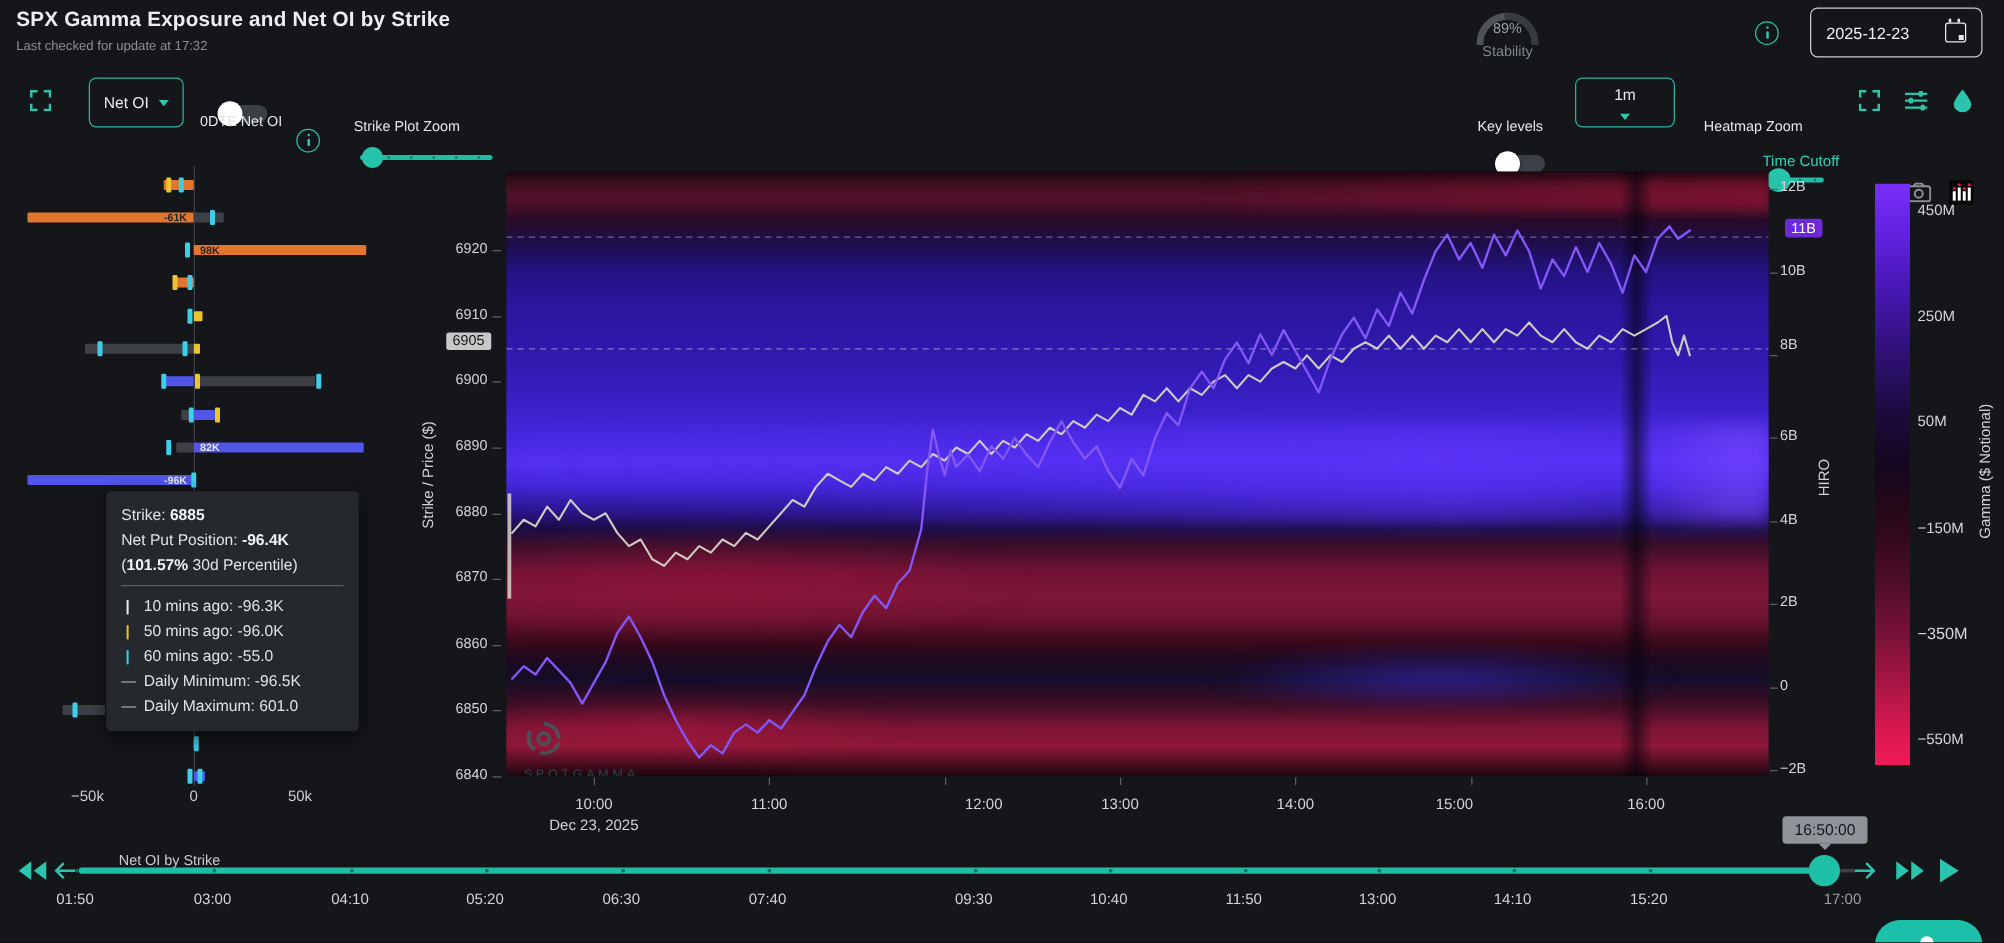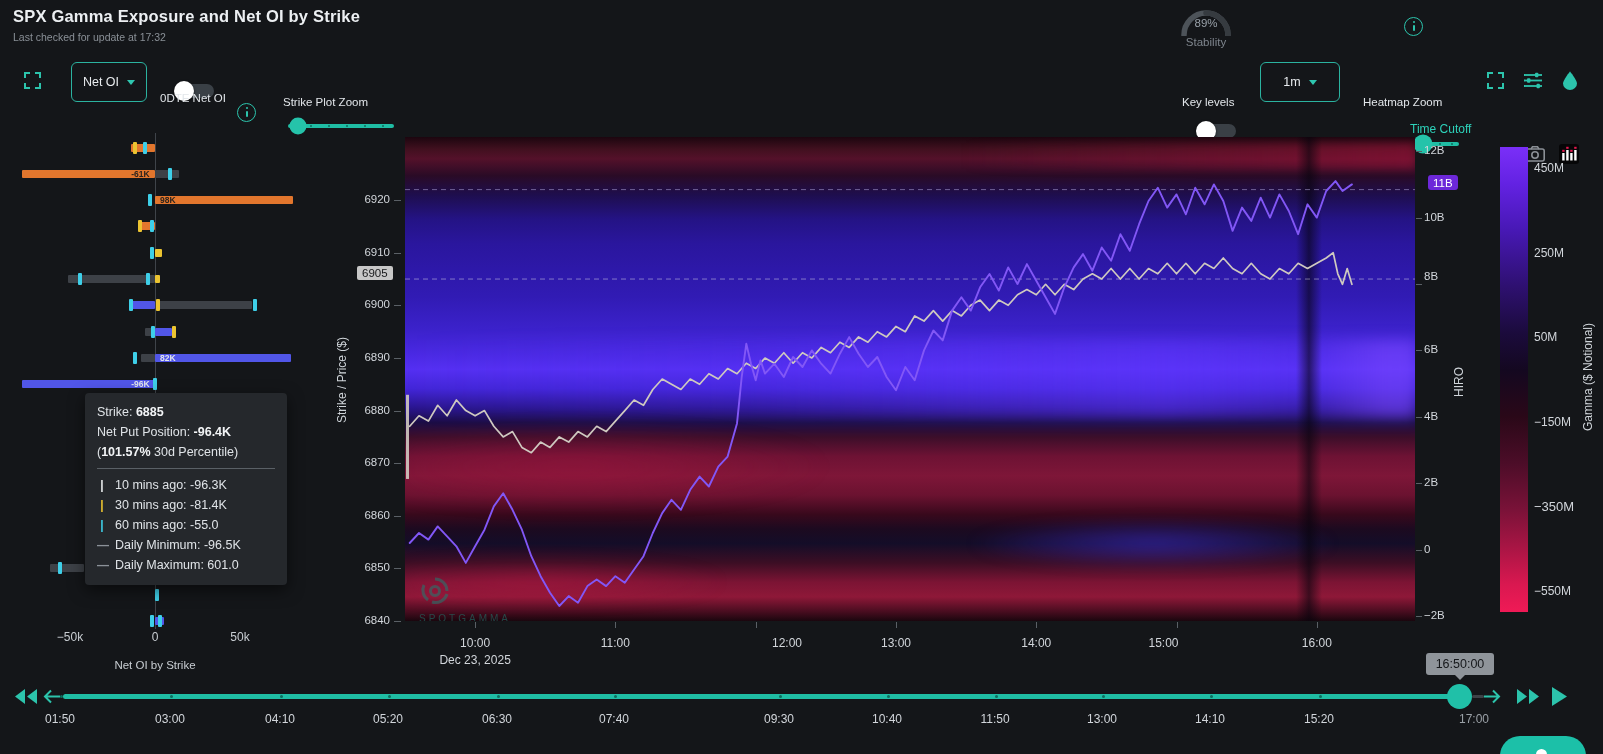--- a/index.html
+++ b/index.html
@@ -107,20 +107,24 @@
 
   <svg class="abs icon" style="left:1179px;top:6px;" width="54" height="30" viewBox="0 0 54 30">
     <path d="M5,29 A22,22 0 0 1 49,29" fill="none" stroke="#4d5359" stroke-width="5.5" stroke-linecap="round"></path>
     <path d="M27,7 A22,22 0 0 1 49,29" fill="none" stroke="#363b40" stroke-width="5.5" stroke-linecap="round"></path>
   </svg>
   <div class="abs gauge-txt" style="left:1190px;top:17px;width:32px;">89%</div>
   <div class="abs gauge-sub" style="left:1183px;top:36px;width:46px;">Stability</div>
 
   <div class="abs info" style="left:1404px;top:17px;"></div>
 
+  <div class="abs datebox" style="left:1448px;top:6px;width:112px;">
+    <span>2025-12-23</span>
+    <span class="cal"></span>
+  </div>
 
   <svg class="abs icon" style="left:24px;top:72px;" width="17" height="17" viewBox="0 0 17 17">
     <path d="M1,6 V1 H6 M11,1 H16 V6 M16,11 V16 H11 M6,16 H1 V11" fill="none" stroke="#2cc4ac" stroke-width="2"></path>
   </svg>
   <div class="abs select" style="left:71px;top:62px;width:74px;">
     <span>Net OI</span>
     <span class="caret"></span>
   </div>
   <div class="abs toggle" style="left:176px;top:65px;">
       <div class="knob"></div>
@@ -134,21 +138,21 @@
       <div class="dot" style="left:76px;"></div>
       <div class="dot" style="left:94px;"></div>
     <div class="sknob" style="left:10px;"></div>
   </div>
   <div class="abs ctl-label" style="left:283px;top:96px;width:100px;">Strike Plot Zoom</div>
 
   <div class="abs toggle" style="left:1198px;top:68px;">
       <div class="knob"></div>
     </div>
   <div class="abs ctl-label" style="left:1182px;top:96px;width:62px;">Key levels</div>
-  <div class="abs select" style="left:1260px;top:62px;width:78px;">
+  <div class="abs select" style="left:1260px;top:62px;width:78px;flex-direction:column;">
     <span>1m</span>
     <span class="caret"></span>
   </div>
   <div class="abs slider" style="left:1359px;top:72px;width:100px;">
     <div class="dot" style="left:14px;"></div>
       <div class="dot" style="left:30px;"></div>
       <div class="dot" style="left:46px;"></div>
       <div class="dot" style="left:80px;"></div>
       <div class="dot" style="left:92px;"></div>
     <div class="sknob" style="left:64px;width:19px;height:19px;"></div>
@@ -216,36 +220,36 @@
       <div class="bar" style="position: absolute; left: 49.6px; top: 564.391px; width: 34px; height: 8px; background: rgb(61, 65, 71);"></div>
       <div class="marker" style="position: absolute; left: 57.8px; top: 562.391px; background: rgb(62, 207, 232);"></div>
       <div class="bar" style="position: absolute; left: 155px; top: 590.696px; width: 3.4px; height: 8px; background: rgb(236, 196, 49);"></div>
       <div class="marker" style="position: absolute; left: 154.7px; top: 588.696px; background: rgb(62, 207, 232);"></div>
       <div class="bar" style="position: absolute; left: 155px; top: 617px; width: 8.5px; height: 8px; background: rgb(81, 86, 232);"></div>
       <div class="marker" style="position: absolute; left: 149.6px; top: 615px; background: rgb(62, 207, 232);"></div>
       <div class="marker" style="position: absolute; left: 158.1px; top: 615px; background: rgb(62, 207, 232);"></div>
       <div class="axis-lab" style="position: absolute; left: 50px; top: 630px; width: 40px; text-align: center;">−50k</div>
       <div class="axis-lab" style="position: absolute; left: 135px; top: 630px; width: 40px; text-align: center;">0</div>
       <div class="axis-lab" style="position: absolute; left: 220px; top: 630px; width: 40px; text-align: center;">50k</div>
-      <div class="axis-title" style="position: absolute; left: 95px; top: 659px; width: 120px; text-align: center;">Net OI by Strike</div>
+      <div class="axis-title" style="position: absolute; left: 95px; top: 683px; width: 120px; text-align: left;">Net OI by Strike</div>
     </div>
 
   <div class="abs tooltip">
     <div><span>Strike: </span><b>6885</b></div>
     <div><span>Net Put Position: </span><b>-96.4K</b></div>
     <div><span>(</span><b>101.57%</b><span> 30d Percentile)</span></div>
     <div class="tt-div"></div>
     <div id="tt-rows">
         <div class="tt-row">
           <span class="tt-glyph" style="color: rgb(232, 234, 236);">|</span>
           <span>10 mins ago: -96.3K</span>
         </div>
         <div class="tt-row">
           <span class="tt-glyph" style="color: rgb(236, 196, 49);">|</span>
-          <span>30 mins ago: -81.4K</span>
+          <span>50 mins ago: -96.0K</span>
         </div>
         <div class="tt-row">
           <span class="tt-glyph" style="color: rgb(62, 207, 232);">|</span>
           <span>60 mins ago: -55.0</span>
         </div>
         <div class="tt-row">
           <span class="tt-glyph" style="color: rgb(139, 145, 152);">—</span>
           <span>Daily Minimum: -96.5K</span>
         </div>
         <div class="tt-row">

